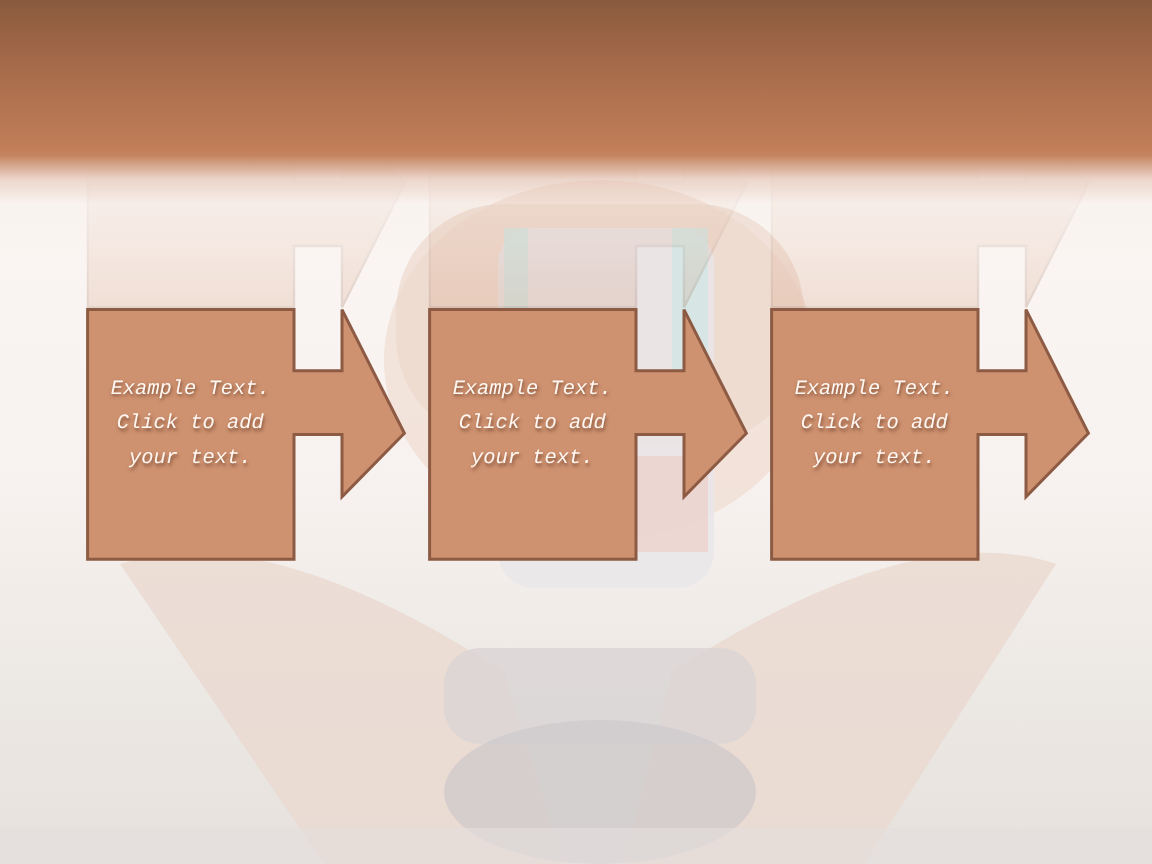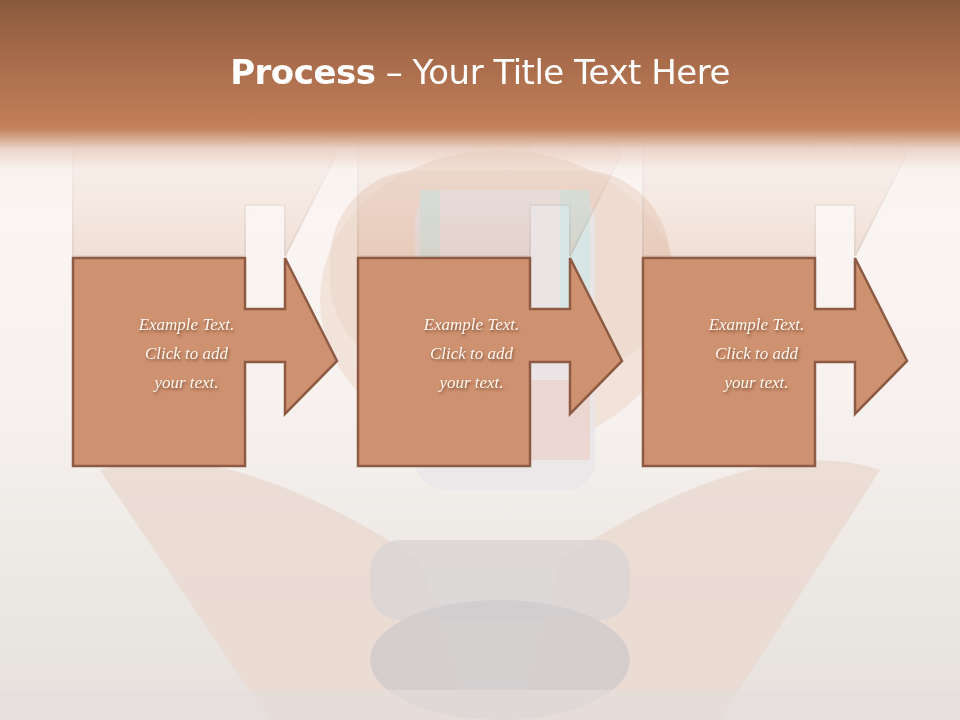--- a/index.html
+++ b/index.html
@@ -7,21 +7,21 @@
     .slide { position: absolute; left: 0; top: 0; width: 960px; height: 720px; overflow: hidden;
       background: linear-gradient(180deg, #f6ece7 0%, #faf5f2 30%, #f7f2ef 55%, #ece8e4 80%, #e6e1dd 100%); }
     
     .photo-figure { position: absolute; left: 0; top: 0; width: 960px; height: 720px; }
     .header-band { position: absolute; left: 0; top: 0; width: 960px; height: 170px;
       background: linear-gradient(180deg, #8a5a3e 0%, #a86c4b 35%, #c07d58 72%, #c4835f 76%, rgba(228,196,180,0.6) 88%, rgba(250,245,242,0) 100%); }
     .title { position: absolute; left: 0; top: 52px; width: 960px; text-align: center; color: #ffffff; font-size: 34px; font-family: "DejaVu Sans", sans-serif; letter-spacing: -0.5px; }
     .title .bold { font-weight: bold; }
     .step { position: absolute; top: 257px; width: 270px; height: 220px; }
     .step svg { position: absolute; left: 0; top: 0; overflow: visible; }
-    .step-text { position: absolute; left: 0; top: 53px; width: 173px; text-align: center; color: #fff7f2; font-family: Liberation Serif, serif; font-style: italic; font-size: 17px; line-height: 29px; text-shadow: 1px 2px 3px rgba(90,50,30,0.7); white-space: pre-line; padding-left: 28px; }
+    .step-text { position: absolute; left: 0; top: 53px; width: 173px; text-align: center; color: #fff7f2; font-family: Liberation Mono, monospace; font-style: italic; font-size: 17px; line-height: 29px; text-shadow: 1px 2px 3px rgba(90,50,30,0.7); white-space: pre-line; }
     .reflection { position: absolute; top: 211px; left: 0; width: 270px; height: 120px; opacity: 0.22;
       -webkit-mask-image: linear-gradient(180deg, rgba(0,0,0,1) 0%, rgba(0,0,0,0) 100%);
       mask-image: linear-gradient(180deg, rgba(0,0,0,1) 0%, rgba(0,0,0,0) 100%); transform: scaleY(-1); transform-origin: top; }
   </style>
 </head>
 <body>
 
 <div class="slide">
 
   <svg class="photo-figure" width="960" height="720" viewBox="0 0 960 720">
@@ -33,21 +33,20 @@
     <rect x="420" y="190" width="20" height="160" fill="#d2e6e4" opacity="0.8"></rect>
     <rect x="430" y="380" width="160" height="80" fill="#ecd2cd" opacity="0.8"></rect>
     <path d="M100 470 Q220 430 420 560 L470 720 L270 720 Z" fill="#ead8cf" opacity="0.8"></path>
     <path d="M880 470 Q760 430 560 560 L520 720 L720 720 Z" fill="#ead8cf" opacity="0.8"></path>
     <rect x="370" y="540" width="260" height="80" rx="30" fill="#dad4d4" opacity="0.8"></rect>
     <ellipse cx="500" cy="660" rx="130" ry="60" fill="#cfcbcc" opacity="0.8"></ellipse>
     <rect x="0" y="690" width="960" height="30" fill="#e4e0dd" opacity="0.6"></rect>
   </svg>
 
   <div class="header-band"></div>
-  <div class="title"><span class="bold">Process</span><span> – Your Title Text Here</span></div>
 
   <div class="step" style="left:72px;">
     <svg width="270" height="220">
       <path d="M1 1 H173 V52 H213 V1 L265 104 L213 157 V105 H173 V209 H1 Z" fill="#cf9270" stroke="#8d5b43" stroke-width="2.5" stroke-linejoin="miter"></path>
     </svg>
     <div class="step-text">Example Text.
 Click  to add
 your text.</div>
     <svg class="reflection" width="270" height="220">
       <path d="M1 1 H173 V52 H213 V1 L265 104 L213 157 V105 H173 V209 H1 Z" fill="#cf9270" stroke="#8d5b43" stroke-width="2"></path>

